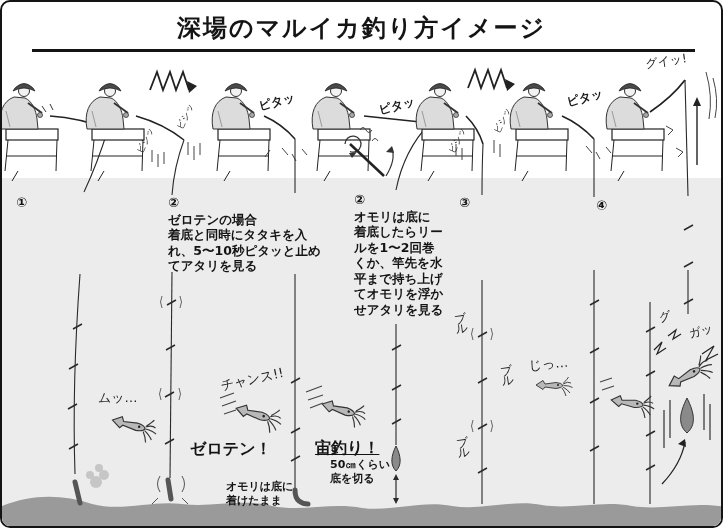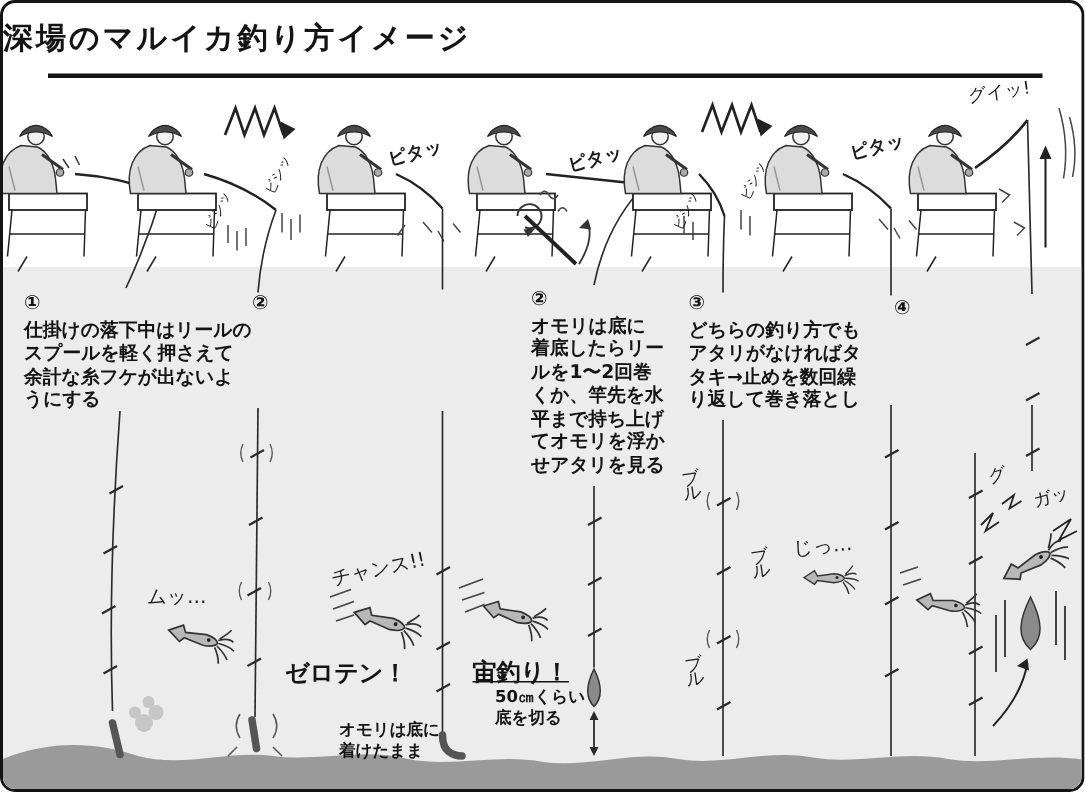--- a/index.html
+++ b/index.html
@@ -3,22 +3,22 @@
 <meta charset="utf-8">
 <style>
   html,body{margin:0;padding:0;background:#fff;}
   .stage{
     position:relative;width:723px;height:528px;box-sizing:border-box;
     border:2px solid #141414;border-radius:10px;overflow:hidden;background:#fff;
     font-family:"DejaVu Sans","Liberation Sans",sans-serif;color:#141414;
   }
   .underwater{position:absolute;left:0;right:0;top:176px;bottom:0;background:#ececec;}
   .page-title{
-    position:absolute;left:0;top:10px;width:100%;
-    font-size:20px;font-weight:bold;letter-spacing:2px;
+    position:absolute;left:0;top:10px;width:100%;text-align:center;
+    font-size:24px;font-weight:bold;letter-spacing:2px;
   }
   .title-rule{position:absolute;left:30px;top:47px;width:663px;height:3px;background:#141414;}
   .art{position:absolute;left:0;top:0;}
   .step{position:absolute;font-weight:bold;font-size:12.5px;line-height:15.5px;}
   .step .num{font-size:13px;margin-bottom:1px;}
   .step .body{white-space:pre-line;}
   .tech-label{position:absolute;font-weight:bold;font-size:16px;}
   .annot{position:absolute;font-weight:bold;font-size:11px;line-height:14px;white-space:pre-line;}
   .vtext{writing-mode:vertical-rl;text-orientation:upright;}
   svg text{font-family:"DejaVu Sans","Liberation Sans",sans-serif;fill:#1c1c1c;}
@@ -219,33 +219,33 @@
       <use href="#squid" transform="translate(112,412) rotate(14) scale(1.25)"></use>
     </g>
     <text x="96" y="400" font-size="13">ムッ…</text>
   </svg>
 
   <div class="page-title">深場のマルイカ釣り方イメージ</div>
   <div class="title-rule"></div>
 
   <div class="step" style="left:14px;top:193px;width:152px;">
     <div class="num">①</div>
-    <div class="body">仕掛けの落下中はリールのスプールを軽く押さえて余計な糸フケが出ないようにする</div>
   </div>
   <div class="step" style="left:166px;top:193px;width:154px;">
     <div class="num">②</div>
+    <div class="body">ゼロテンの場合
+着底と同時にタタキを入れ、5〜10秒ピタッと止めてアタリを見る</div>
   </div>
   <div class="step" style="left:352px;top:190px;width:92px;">
     <div class="num">②</div>
     <div class="body">オモリは底に
 着底したらリールを1〜2回巻くか、竿先を水平まで持ち上げてオモリを浮かせアタリを見る</div>
   </div>
   <div class="step" style="left:457px;top:193px;width:120px;">
     <div class="num">③</div>
-    <div class="body">どちらの釣り方でもアタリがなければタタキ→止めを数回繰り返して巻き落とし</div>
   </div>
   <div class="step" style="left:594px;top:196px;width:124px;">
     <div class="num">④</div>
   </div>
 
   <div class="tech-label" style="left:188px;top:437px;text-align:center;">ゼロテン！</div>
   <div class="tech-label" style="left:313px;top:436px;text-decoration:underline;">宙釣り！</div>
 
   <div class="annot" style="left:224px;top:478px;">オモリは底に
 着けたまま</div>

